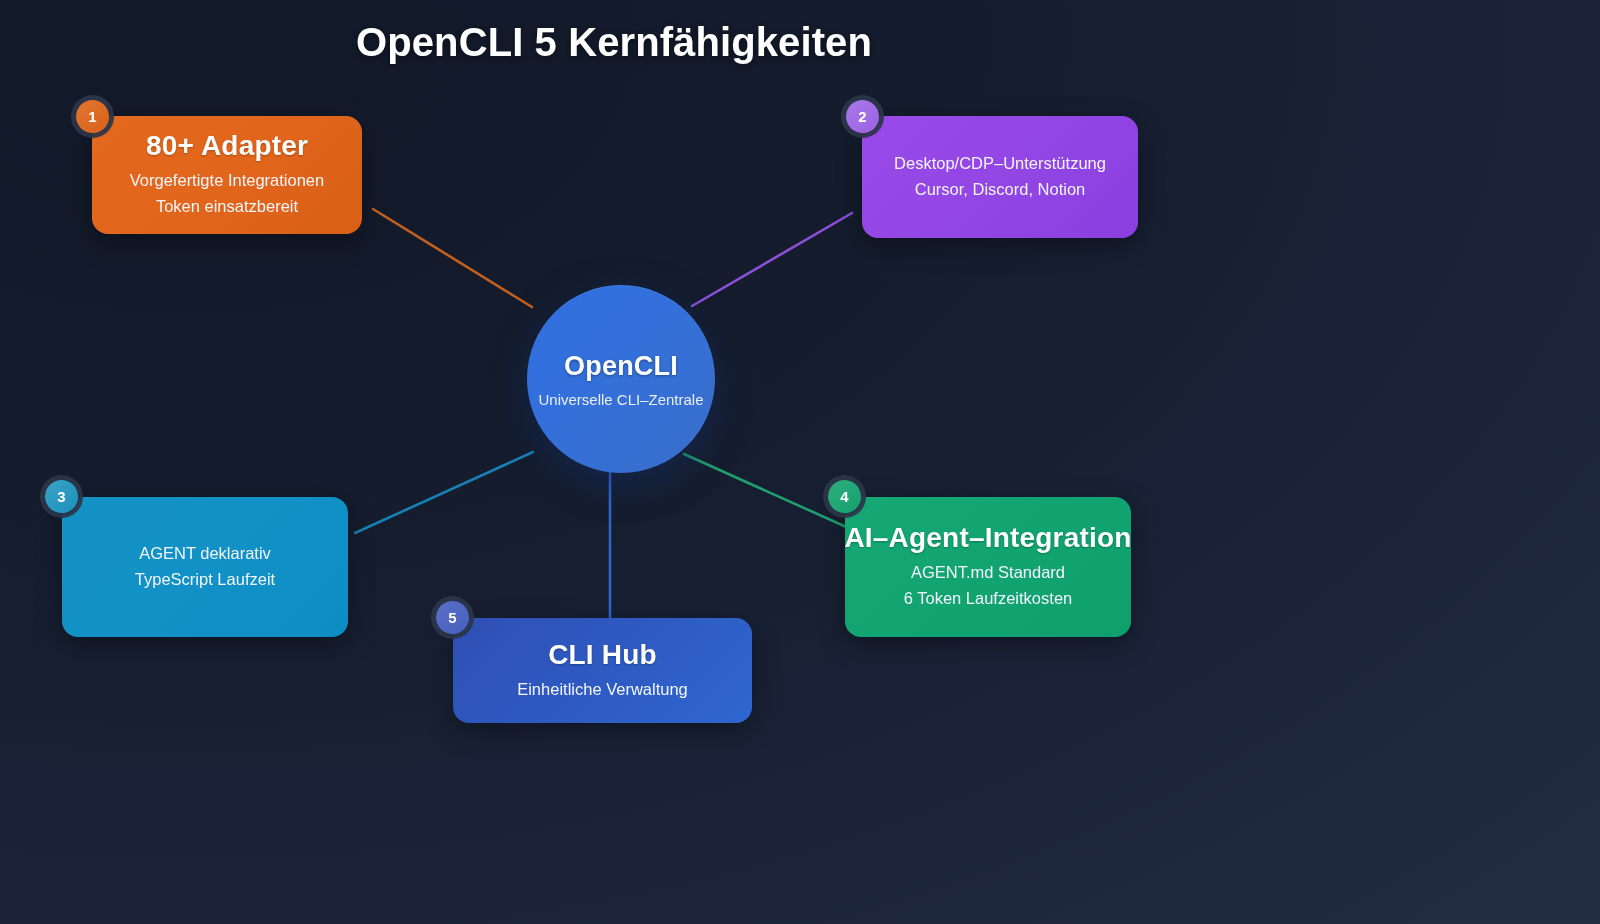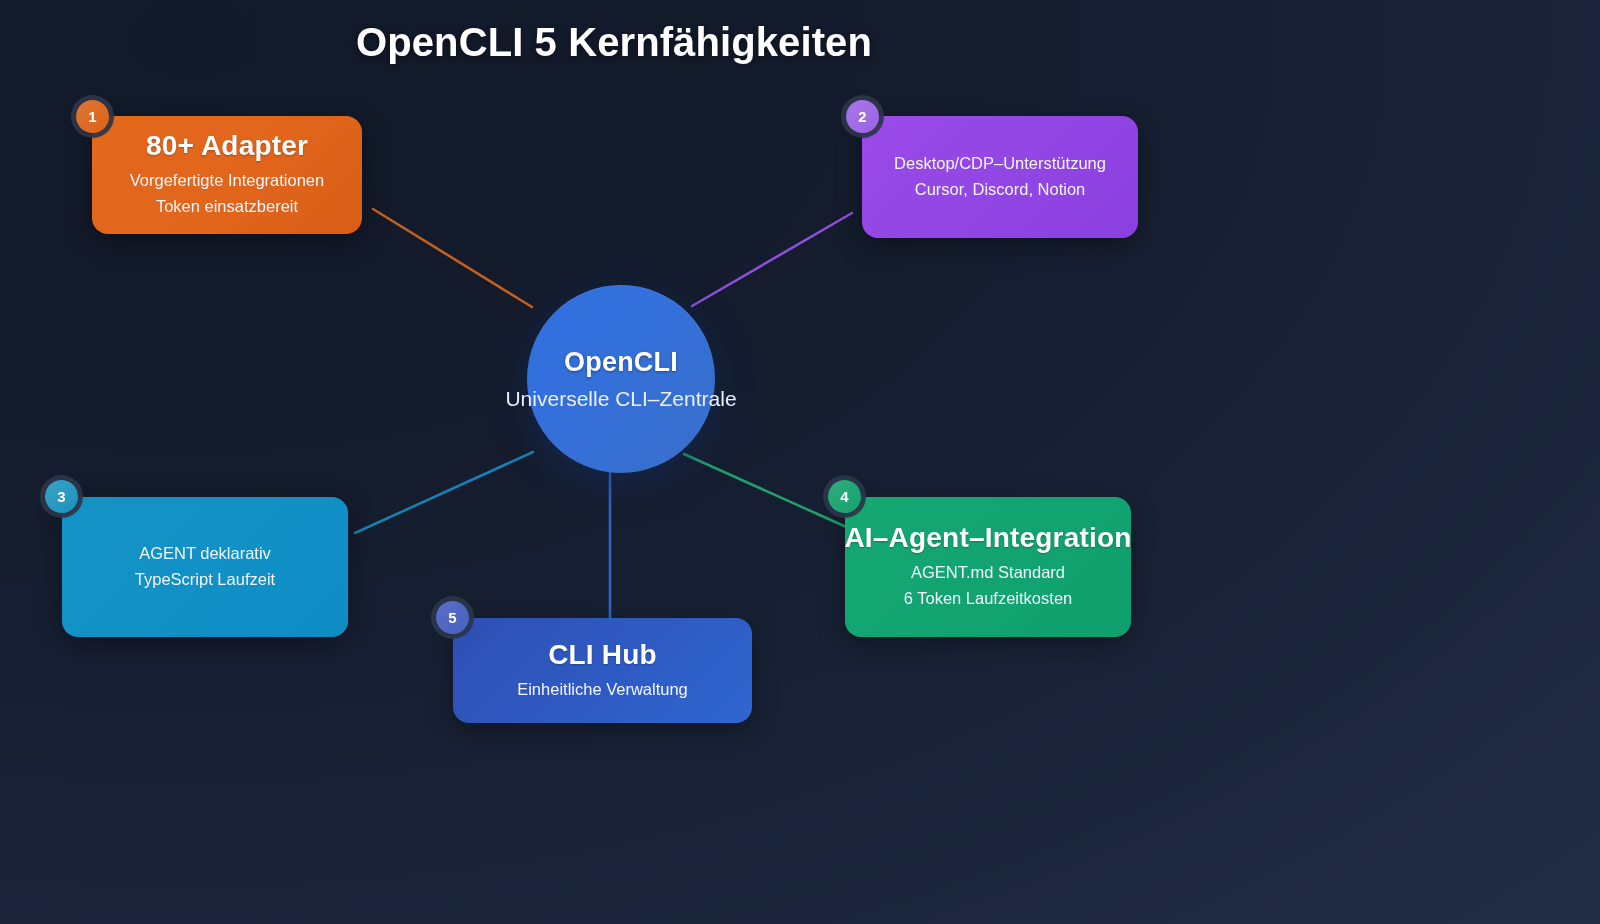--- a/index.html
+++ b/index.html
@@ -59,21 +59,21 @@
   }
   #hub .hub-title {
     color: #ffffff;
     font-size: 27px;
     font-weight: bold;
     letter-spacing: 0.2px;
     text-shadow: 0 1px 3px rgba(0,0,0,0.35);
   }
   #hub .hub-sub {
     color: #e9eefb;
-    font-size: 21px;
+    font-size: 15px;
     font-weight: 400;
     white-space: nowrap;
   }
 
   
   .node-card {
     position: absolute;
     border-radius: 16px;
     color: #ffffff;
     box-shadow: 0 8px 26px rgba(0,0,0,0.38);

